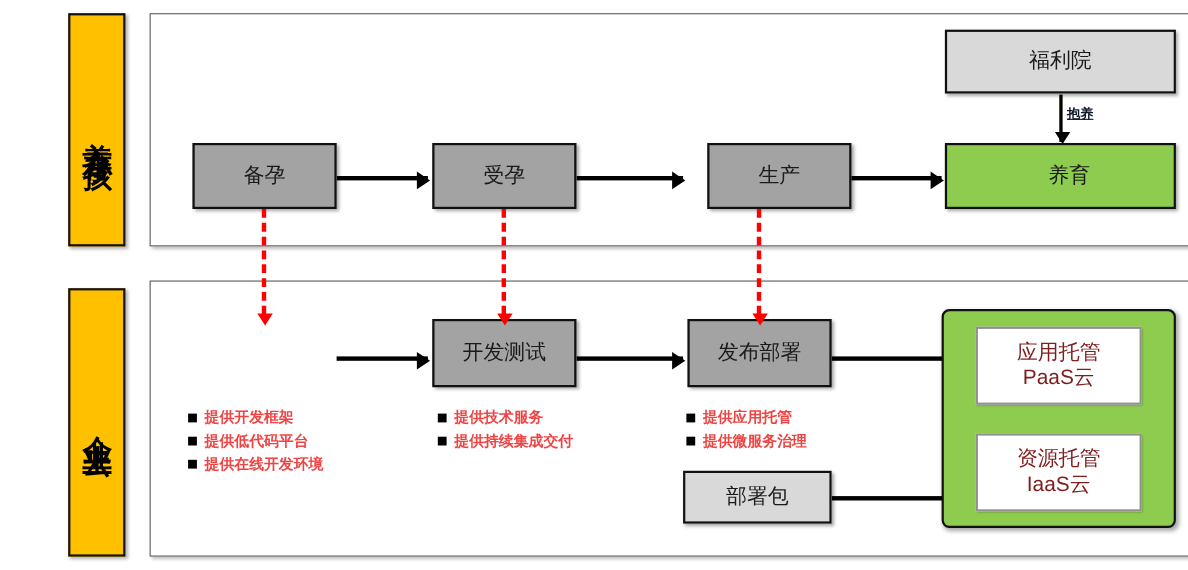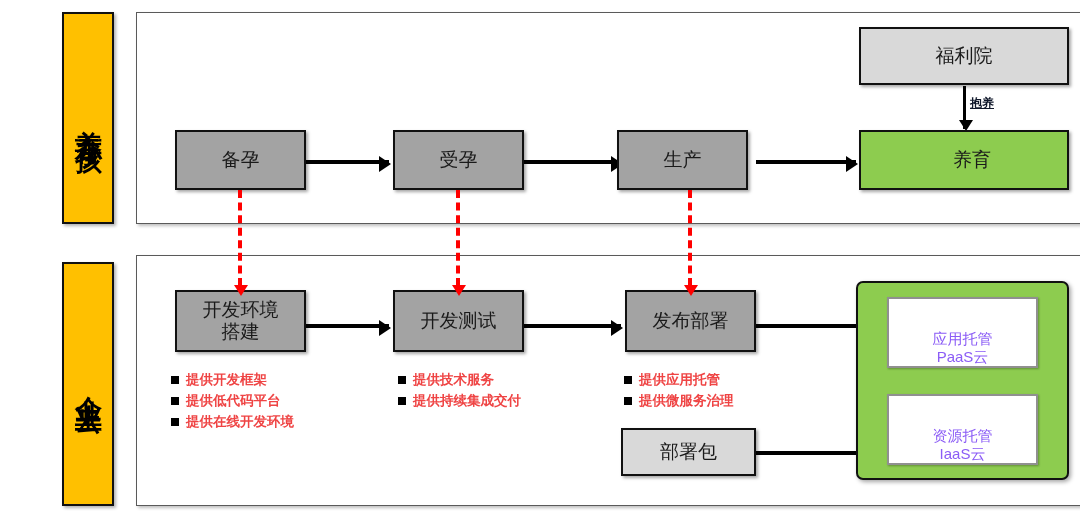--- a/index.html
+++ b/index.html
@@ -64,25 +64,25 @@
     box-shadow: 2px 2px 3px rgba(0,0,0,0.35);
     z-index: 5;
   }
   .pbox.gray  { background: #D9D9D9; }
   .pbox.green { background: #8DCC4F; }
 
   .cloudbox {
     border: 2px solid #909090;
     background: #ffffff;
     display: flex;
-    align-items: flex-end;
+    align-items: center;
     justify-content: center;
     text-align: center;
-    font-size: 15px;
-    color: #8b5cf6;
+    font-size: 19px;
+    color: #7f1d1d;
     line-height: 1.2;
     box-shadow: 1px 1px 2px rgba(0,0,0,0.30);
     z-index: 6;
   }
 
   .greenwrap {
     background: #8DCC4F;
     border: 2px solid #111111;
     border-radius: 7px;
     box-shadow: 2px 2px 4px rgba(0,0,0,0.35);
@@ -194,21 +194,21 @@
   </div>
 
   <div class="abs arrow-h" style="left:270px; top:160px; width:83px;"></div>
 
   <div class="abs pbox" style="left:357px; top:130px; width:131px; height:60px;">
     <span>受孕</span>
   </div>
 
   <div class="abs arrow-h" style="left:488px; top:160px; width:97px;"></div>
 
-  <div class="abs pbox" style="left:581px; top:130px; width:131px; height:60px;">
+  <div class="abs pbox" style="left:607px; top:130px; width:131px; height:60px;">
     <span>生产</span>
   </div>
 
   <div class="abs arrow-h" style="left:720px; top:160px; width:100px;"></div>
 
   <div class="abs pbox green" style="left:823px; top:130px; width:210px; height:60px;padding-left:16px;">
     <span>养育</span>
   </div>
 
   <div class="abs panel" style="left:100px; top:255px; width:970px; height:251px;"></div>
@@ -222,26 +222,20 @@
     </span>
   </div>
 
   <div class="abs cloudbox" style="left:851px; top:394px; width:151px; height:71px;">
     <span>
       <span>资源托管</span><br>
       <span>IaaS云</span>
     </span>
   </div>
 
-  <div class="abs pbox" style="left:139px; top:290px; width:131px; height:62px;">
-    <span>
-      <span>开发环境</span><br>
-      <span>搭建</span>
-    </span>
-  </div>
 
   <div class="abs arrow-h" style="left:270px; top:324px; width:83px;"></div>
 
   <div class="abs pbox" style="left:357px; top:290px; width:131px; height:62px;">
     <span>开发测试</span>
   </div>
 
   <div class="abs arrow-h" style="left:488px; top:324px; width:97px;"></div>
 
   <div class="abs pbox" style="left:589px; top:290px; width:131px; height:62px;">

